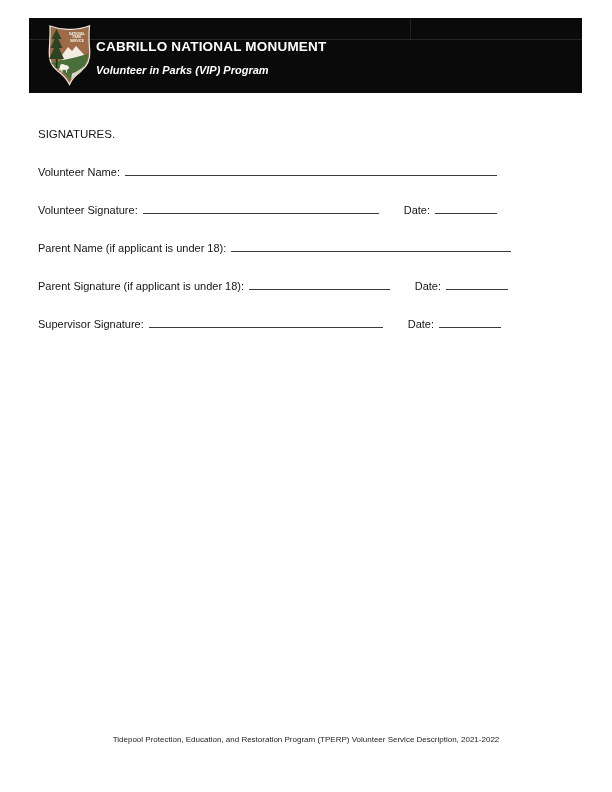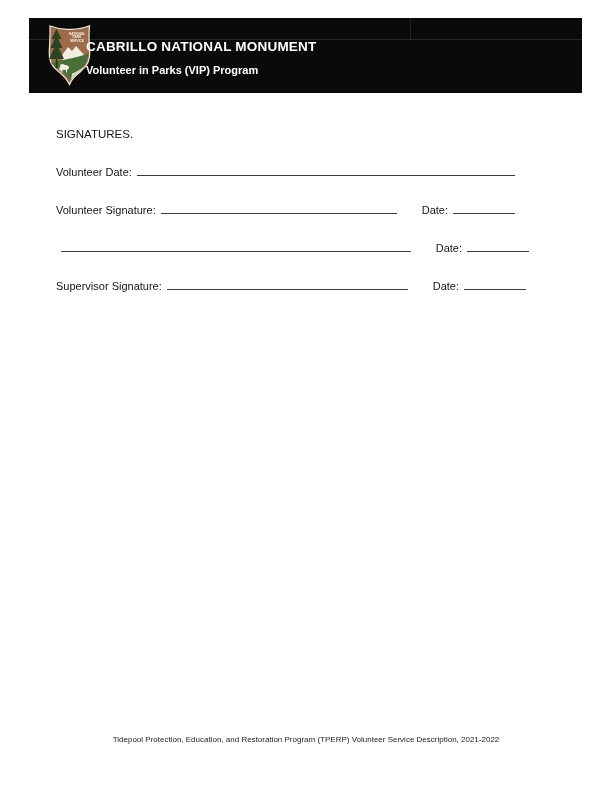--- a/index.html
+++ b/index.html
@@ -35,43 +35,44 @@
     background: #222222;
   }
   .logo {
     position: absolute;
     left: 17px; top: 6px;
     width: 47px; height: 63px;
   }
   .logo svg { display: block; width: 100%; height: 100%; }
   .header-text {
     position: absolute;
-    left: 57px; top: 20px;
+    left: 67px; top: 20px;
   }
   .header-title {
     font-size: 13.5px;
     font-weight: bold;
     color: #ffffff;
     letter-spacing: 0.2px;
     line-height: 18px;
     white-space: nowrap;
   }
   .header-subtitle {
     margin-top: 7px;
     font-size: 11px;
     font-weight: bold;
     color: #ffffff;
     line-height: 14px;
     white-space: nowrap;
+    font-style: italic;
   }
 
   
   .content {
     position: absolute;
-    left: 56px;
+    left: 38px;
     top: 127px;
   }
   .section-heading {
     margin: 0 0 23px 0;
     font-size: 11.5px;
     font-weight: 400;
     color: #151515;
     line-height: 15px;
   }
   .sig-row {
@@ -165,34 +166,40 @@
     <div class="header-text">
       <div class="header-title">CABRILLO NATIONAL MONUMENT</div>
       <div class="header-subtitle">Volunteer in Parks (VIP) Program</div>
     </div>
   </div>
 
   <div class="content">
     <h2 class="section-heading">SIGNATURES.</h2>
     <div id="form-rows">
   <div class="sig-row">
-    <span class="sig-label">Volunteer Date:</span>
+    <span class="sig-label">Volunteer Name:</span>
     <span class="sig-line"></span>
 
   </div>
 
   <div class="sig-row">
     <span class="sig-label">Volunteer Signature:</span>
     <span class="sig-line"></span>
     <span class="date-label">Date:</span>
     <span class="date-line"></span>
   </div>
 
-
-  <div class="sig-row">
+  <div class="sig-row">
+    <span class="sig-label">Parent Name (if applicant is under 18):</span>
+    <span class="sig-line"></span>
+
+  </div>
+
+  <div class="sig-row">
+    <span class="sig-label">Parent Signature (if applicant is under 18):</span>
     <span class="sig-line"></span>
     <span class="date-label">Date:</span>
     <span class="date-line"></span>
   </div>
 
 
   <div class="sig-row">
     <span class="sig-label">Supervisor Signature:</span>
     <span class="sig-line"></span>
     <span class="date-label">Date:</span>

